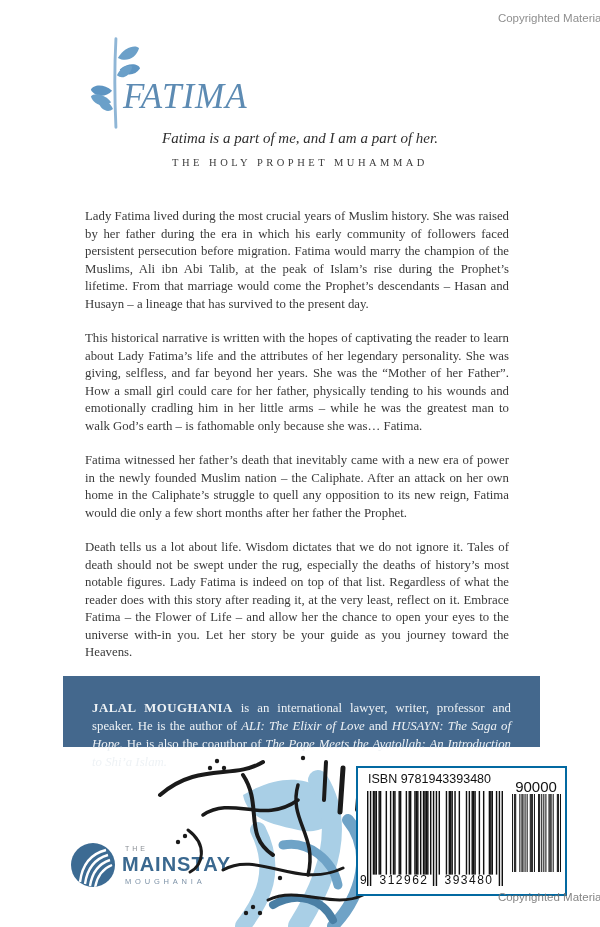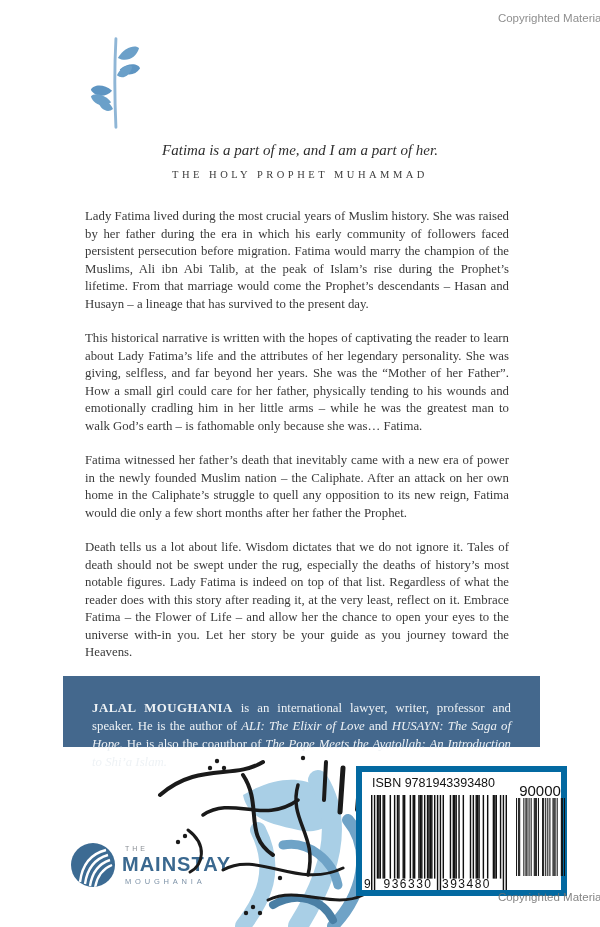--- a/index.html
+++ b/index.html
@@ -15,21 +15,21 @@
   .copyright-bottom{top:891px;color:rgba(115,115,115,.88);z-index:6;}
   .flower-logo{position:absolute;left:88px;top:36px;width:52px;height:94px;}
   .book-title{
     position:absolute;left:123px;top:79px;font-size:35px;line-height:1;
     font-style:italic;color:#5d8bb3;letter-spacing:1px;
   }
   .book-subtitle{
     position:absolute;left:257px;top:92px;font-size:16.5px;line-height:1;
     color:#1f1f1f;letter-spacing:6px;white-space:nowrap;
   }
-  .quote{position:absolute;left:0;top:140px;width:600px;text-align:center;}
+  .quote{position:absolute;left:0;top:128px;width:600px;text-align:center;}
   .quote .qline{font-style:italic;font-size:15px;line-height:21px;color:#2e2e2e;}
   .quote .qattr{
     margin-top:8px;font-size:10.5px;letter-spacing:3.5px;color:#3c3c3c;font-style:normal;
   }
   .body-copy{position:absolute;left:85px;top:208px;width:432px;}
   .body-copy p{
     margin:0 8px 17px 0;font-size:12.8px;line-height:17.5px;text-align:justify;color:#3a3a3a;
   }
   .bio-box{
     position:absolute;left:63px;top:676px;width:477px;height:71px;box-sizing:border-box;
@@ -48,56 +48,57 @@
     position:absolute;left:52px;top:17px;font-family:"Liberation Sans",sans-serif;
     font-size:20px;font-weight:bold;color:#3a688f;letter-spacing:1px;
   }
   .publisher .p-sub{
     position:absolute;left:55px;top:41px;font-family:"Liberation Sans",sans-serif;
     font-size:7.5px;letter-spacing:3.8px;color:#7d92a7;
   }
   .calligraphy{position:absolute;left:148px;top:750px;width:272px;height:177px;z-index:2;}
   .barcode-panel{
     position:absolute;left:356px;top:766px;width:211px;height:130px;background:#ffffff;
-    border:6px solid #0369a1;z-index:5;box-sizing:border-box;
+    border:2px solid #0369a1;z-index:5;box-sizing:border-box;
   }
   .isbn-label{
     position:absolute;left:10px;top:4px;font-family:"Liberation Sans",sans-serif;
     font-size:12.5px;color:#111;
   }
   .ean-svg{position:absolute;left:9px;top:23px;width:136px;height:95px;fill:#101010;}
   .price-label{
     position:absolute;left:152px;top:10px;width:52px;text-align:center;
     font-family:"Liberation Sans",sans-serif;font-size:15px;color:#111;
   }
   .price-svg{position:absolute;left:153px;top:26px;width:50px;height:78px;fill:#101010;}
   .bdigits{position:absolute;top:105px;font-family:"Liberation Sans",sans-serif;font-size:12px;color:#111;}
   .bd-left{left:2px;}
   .bd-g1{left:16px;width:60px;text-align:center;letter-spacing:1.5px;}
-  .bd-g2{left:80px;width:40px;text-align:center;letter-spacing:1.5px;}
+  .bd-g2{left:80px;width:62px;text-align:center;letter-spacing:1.5px;}
 </style>
 </head>
 <body>
 
 <div class="cover">
 
   <div class="copyright-top">Copyrighted Material</div>
 
   <svg class="flower-logo" viewBox="0 0 54 96">
     <path d="M29,2 C27.5,30 27.5,62 29,94" stroke="#8fb6d6" stroke-width="3" fill="none" stroke-linecap="round"></path>
     <g fill="#6ba0c9">
       <path d="M31,22 C38,10 50,8 53,12 C50,22 40,27 31,22 Z"></path>
       <path d="M33,34 C42,26 53,28 54,33 C49,41 38,41 33,34 Z" fill="#5e95c2"></path>
       <path d="M30,40 C34,31 43,28 46,31 C44,40 36,45 30,40 Z"></path>
       <path d="M25,56 C16,48 5,50 3,55 C7,63 19,63 25,56 Z" fill="#5e95c2"></path>
       <path d="M24,68 C17,59 6,58 3,62 C6,71 17,74 24,68 Z"></path>
       <path d="M26,75 C22,66 13,63 10,66 C12,75 20,80 26,75 Z" fill="#6ba0c9"></path>
     </g>
   </svg>
 
+  <div class="book-title">FATIMA</div>
 
   <div class="quote">
     <div class="qline">Fatima is a part of me, and I am a part of her.</div>
     <div class="qattr">THE HOLY PROPHET MUHAMMAD</div>
   </div>
 
   <div class="body-copy">
     <p>Lady Fatima lived during the most crucial years of Muslim history. She was raised by her father during the era in which his early community of followers faced persistent persecution before migration. Fatima would marry the champion of the Muslims, Ali ibn Abi Talib, at the peak of Islam’s rise during the Prophet’s lifetime. From that marriage would come the Prophet’s descendants – Hasan and Husayn – a lineage that has survived to the present day.</p>
     <p>This historical narrative is written with the hopes of captivating the reader to learn about Lady Fatima’s life and the attributes of her legendary personality. She was giving, selfless, and far beyond her years. She was the “Mother of her Father”. How a small girl could care for her father, physically tending to his wounds and emotionally cradling him in her little arms – while he was the greatest man to walk God’s earth – is fathomable only because she was… Fatima.</p>
     <p>Fatima witnessed her father’s death that inevitably came with a new era of power in the newly founded Muslim nation – the Caliphate. After an attack on her own home in the Caliphate’s struggle to quell any opposition to its new reign, Fatima would die only a few short months after her father the Prophet.</p>
@@ -236,19 +237,19 @@
         <rect x="33" y="0" width="1" height="100"></rect>
         <rect x="36" y="0" width="1" height="100"></rect>
         <rect x="37" y="0" width="1" height="100"></rect>
         <rect x="38" y="0" width="1" height="100"></rect>
         <rect x="40" y="0" width="1" height="100"></rect>
         <rect x="44" y="0" width="1" height="100"></rect>
         <rect x="45" y="0" width="1" height="100"></rect>
         <rect x="47" y="0" width="1" height="100"></rect>
       </svg>
     <span class="bdigits bd-left">9</span>
-    <span class="bdigits bd-g1">936330</span>
+    <span class="bdigits bd-g1">312962</span>
     <span class="bdigits bd-g2">393480</span>
   </div>
 
   <div class="copyright-bottom">Copyrighted Material</div>
 
 </div>
 
 </body></html>

